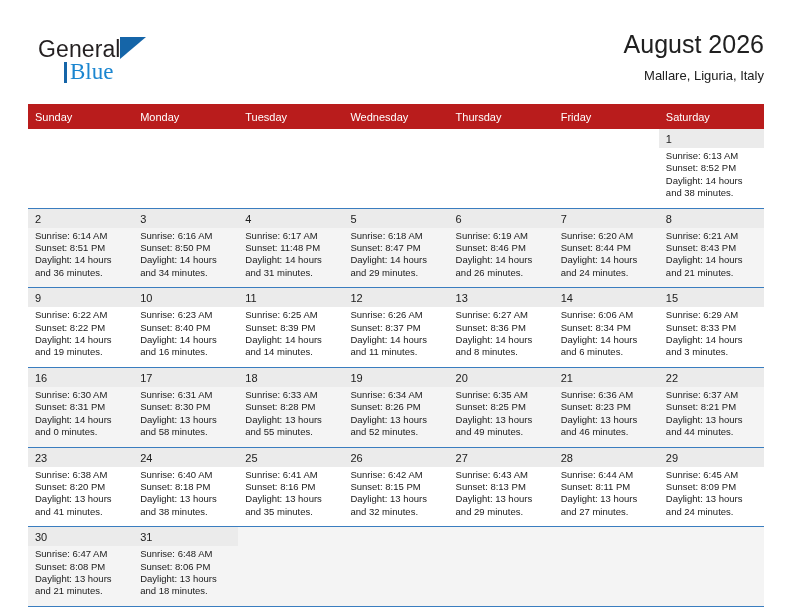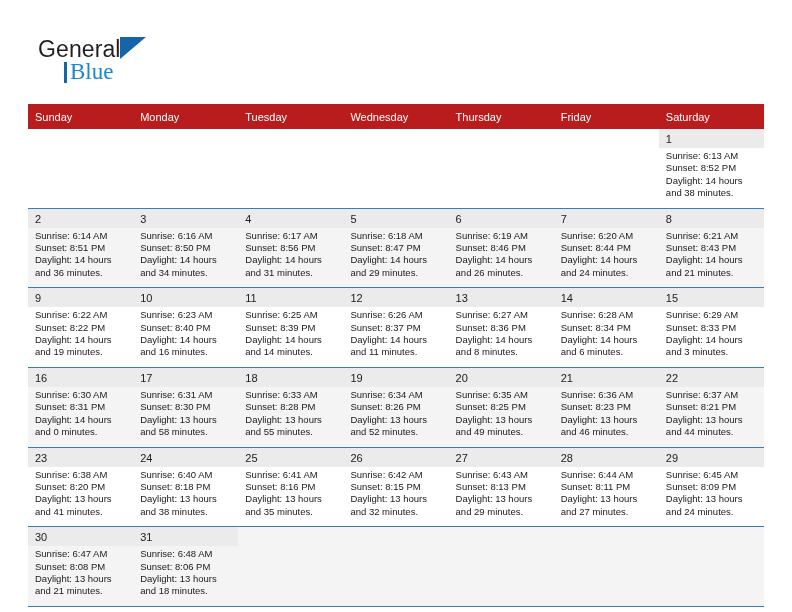--- a/index.html
+++ b/index.html
@@ -166,20 +166,24 @@
       <div class="brand-row1">
         <span class="brand-general">General</span>
         <span class="brand-tri"></span>
       </div>
       <div class="brand-row2">
         <span class="brand-bar"></span>
         <span class="brand-blue">Blue</span>
       </div>
     </div>
 
+    <div class="title-block">
+      <div class="cal-title">August 2026</div>
+      <div class="cal-subtitle">Mallare, Liguria, Italy</div>
+    </div>
 
   </div>
 
   <table class="calendar">
     <thead>
       <tr>
         <th>Sunday</th>
         <th>Monday</th>
         <th>Tuesday</th>
         <th>Wednesday</th>
@@ -241,21 +245,21 @@
                 <div>Daylight: 14 hours</div>
                 <div>and 34 minutes.</div>
               </div>
             </div>
           </td>
           <td>
             <div class="cell">
               <div class="daynum shaded">4</div>
               <div class="info">
                 <div>Sunrise: 6:17 AM</div>
-                <div>Sunset: 8:56 PM</div>
+                <div>Sunset: 11:48 PM</div>
                 <div>Daylight: 14 hours</div>
                 <div>and 31 minutes.</div>
               </div>
             </div>
           </td>
           <td>
             <div class="cell">
               <div class="daynum shaded">5</div>
               <div class="info">
                 <div>Sunrise: 6:18 AM</div>
@@ -352,21 +356,21 @@
                 <div>Sunset: 8:36 PM</div>
                 <div>Daylight: 14 hours</div>
                 <div>and 8 minutes.</div>
               </div>
             </div>
           </td>
           <td>
             <div class="cell">
               <div class="daynum shaded">14</div>
               <div class="info">
-                <div>Sunrise: 6:28 AM</div>
+                <div>Sunrise: 6:06 AM</div>
                 <div>Sunset: 8:34 PM</div>
                 <div>Daylight: 14 hours</div>
                 <div>and 6 minutes.</div>
               </div>
             </div>
           </td>
           <td>
             <div class="cell">
               <div class="daynum shaded">15</div>
               <div class="info">

